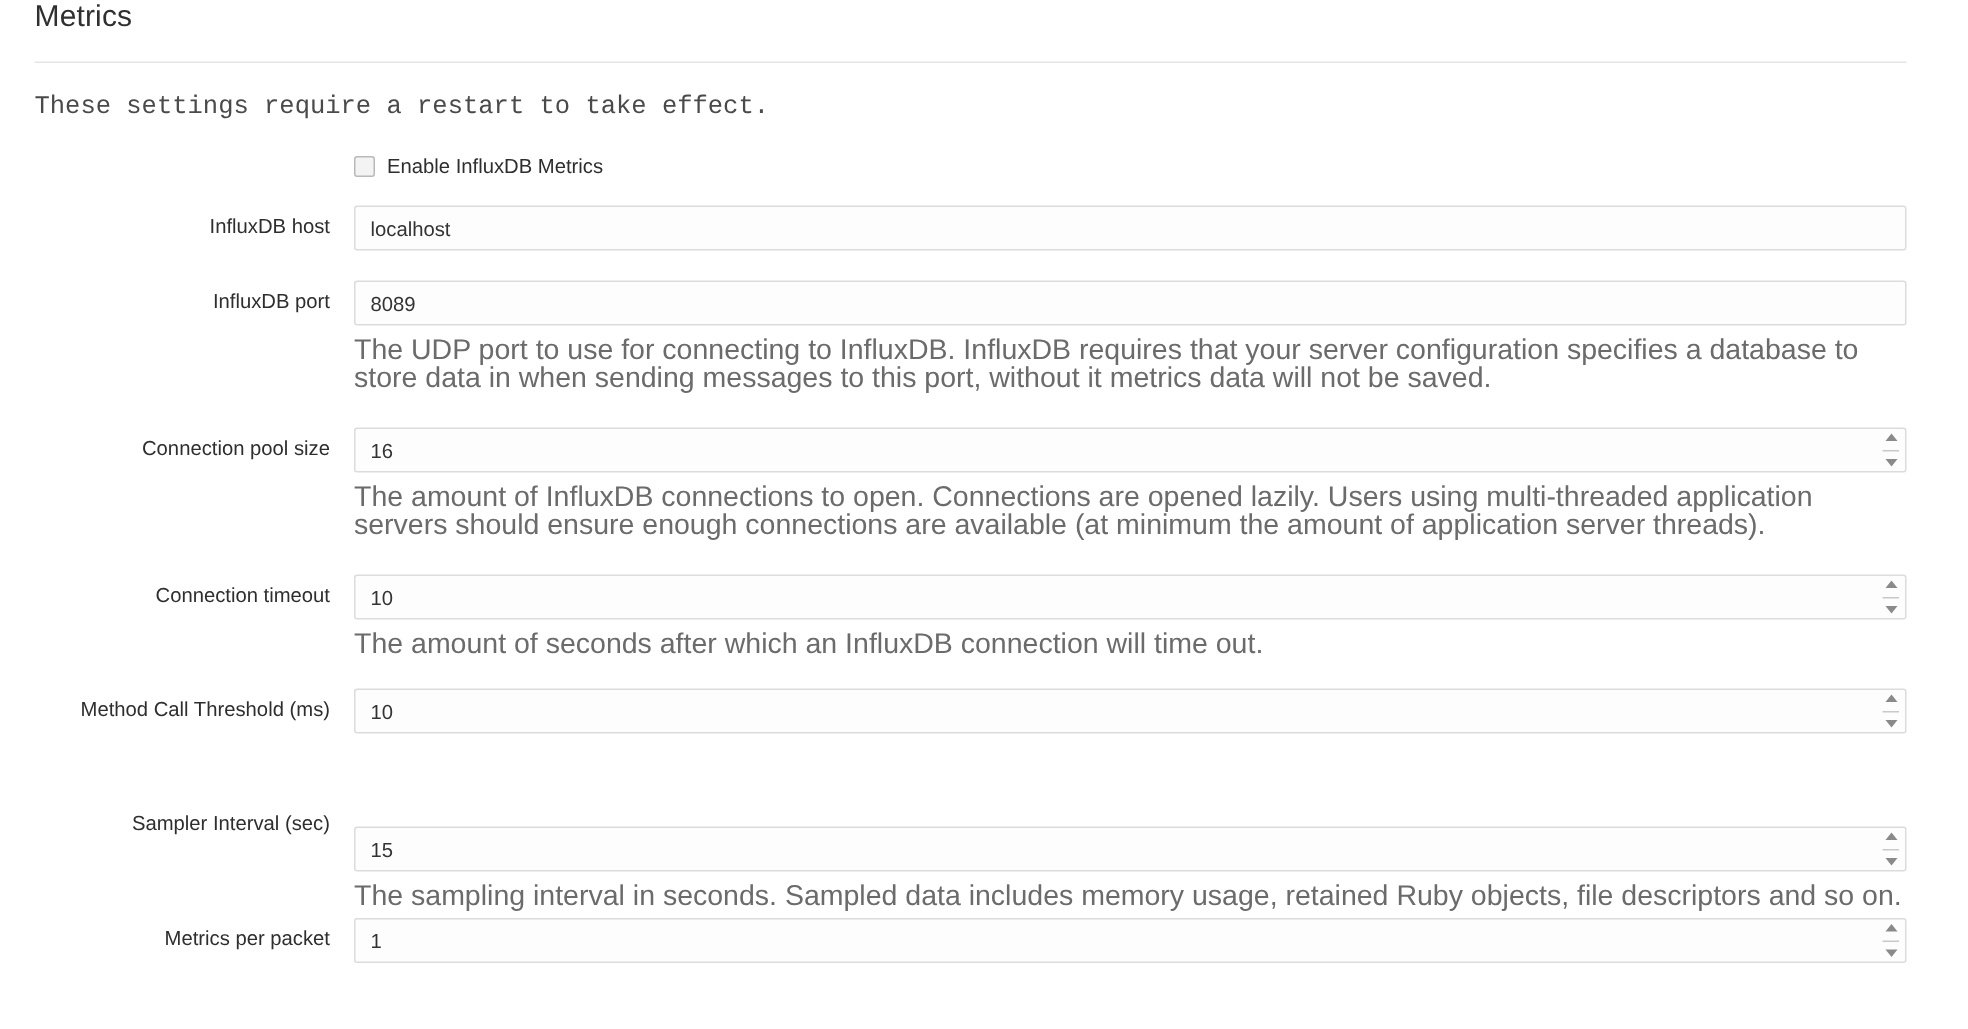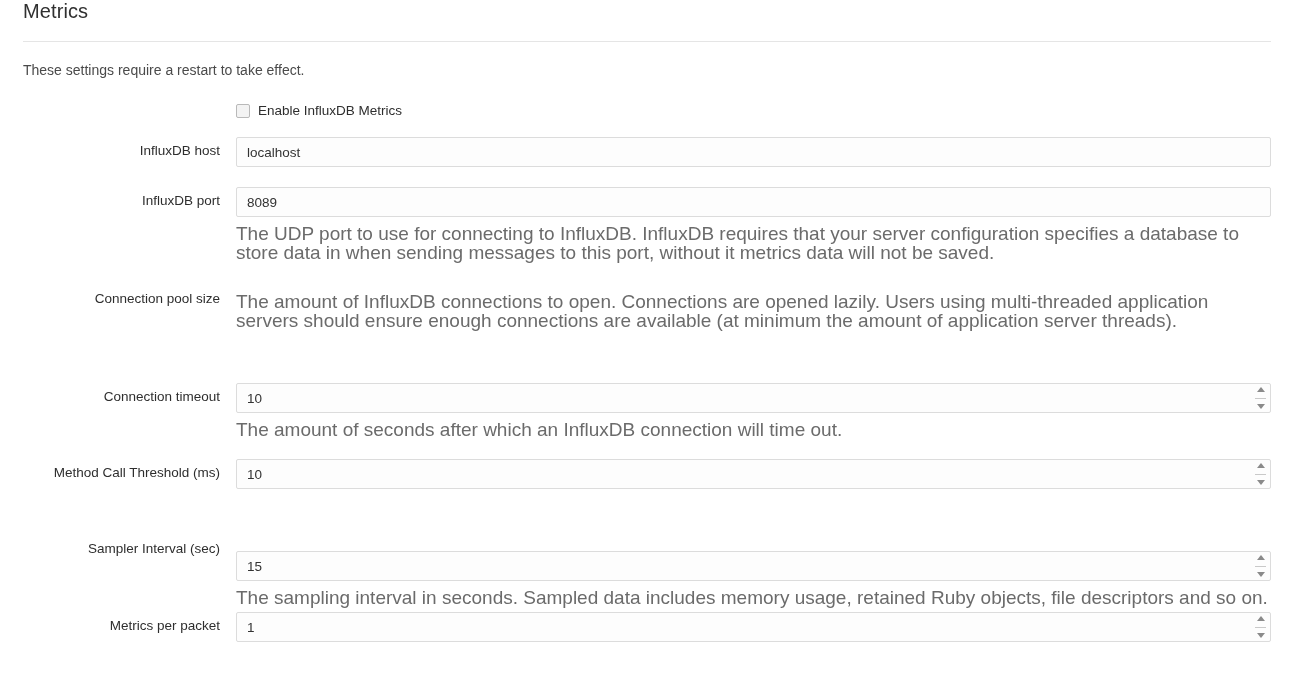--- a/index.html
+++ b/index.html
@@ -34,22 +34,23 @@
     left: 23px;
     top: 41px;
     width: 1248px;
     height: 1px;
     background: #e5e5e5;
   }
   .subtitle {
     position: absolute;
     left: 23px;
     top: 62px;
-    font-size: 14px;
+    font-size: 17px;
     color: #4a4a4a;
+    font-family: Liberation Mono, monospace;
   }
 
   .form {
     position: absolute;
     left: 0;
     top: 96px;
     width: 1312px;
     text-decoration: underline;
   }
 
@@ -175,20 +176,28 @@
       <div class="label" style="top:13px;">InfluxDB port</div>
       <div class="field" style="top:8px;">
         <input class="input" type="text" value="8089" style="">
         <div class="help">The UDP port to use for connecting to InfluxDB. InfluxDB requires that your server configuration specifies a database to store data in when sending messages to this port, without it metrics data will not be saved.</div>
       </div>
     </div>
 
     <div class="row" style="height:98px;">
       <div class="label" style="top:13px;">Connection pool size</div>
       <div class="field" style="top:8px;">
+        <div class="spinner-wrap">
+          <input class="input" type="text" value="16" style="">
+          <span class="spinner">
+            <span class="spin-up"></span>
+            <span class="spin-line"></span>
+            <span class="spin-down"></span>
+          </span>
+        </div>
         <div class="help">The amount of InfluxDB connections to open. Connections are opened lazily. Users using multi-threaded application servers should ensure enough connections are available (at minimum the amount of application server threads).</div>
       </div>
     </div>
 
     <div class="row" style="height:76px;">
       <div class="label" style="top:13px;">Connection timeout</div>
       <div class="field" style="top:8px;">
         <div class="spinner-wrap">
           <input class="input" type="text" value="10" style="">
           <span class="spinner">

